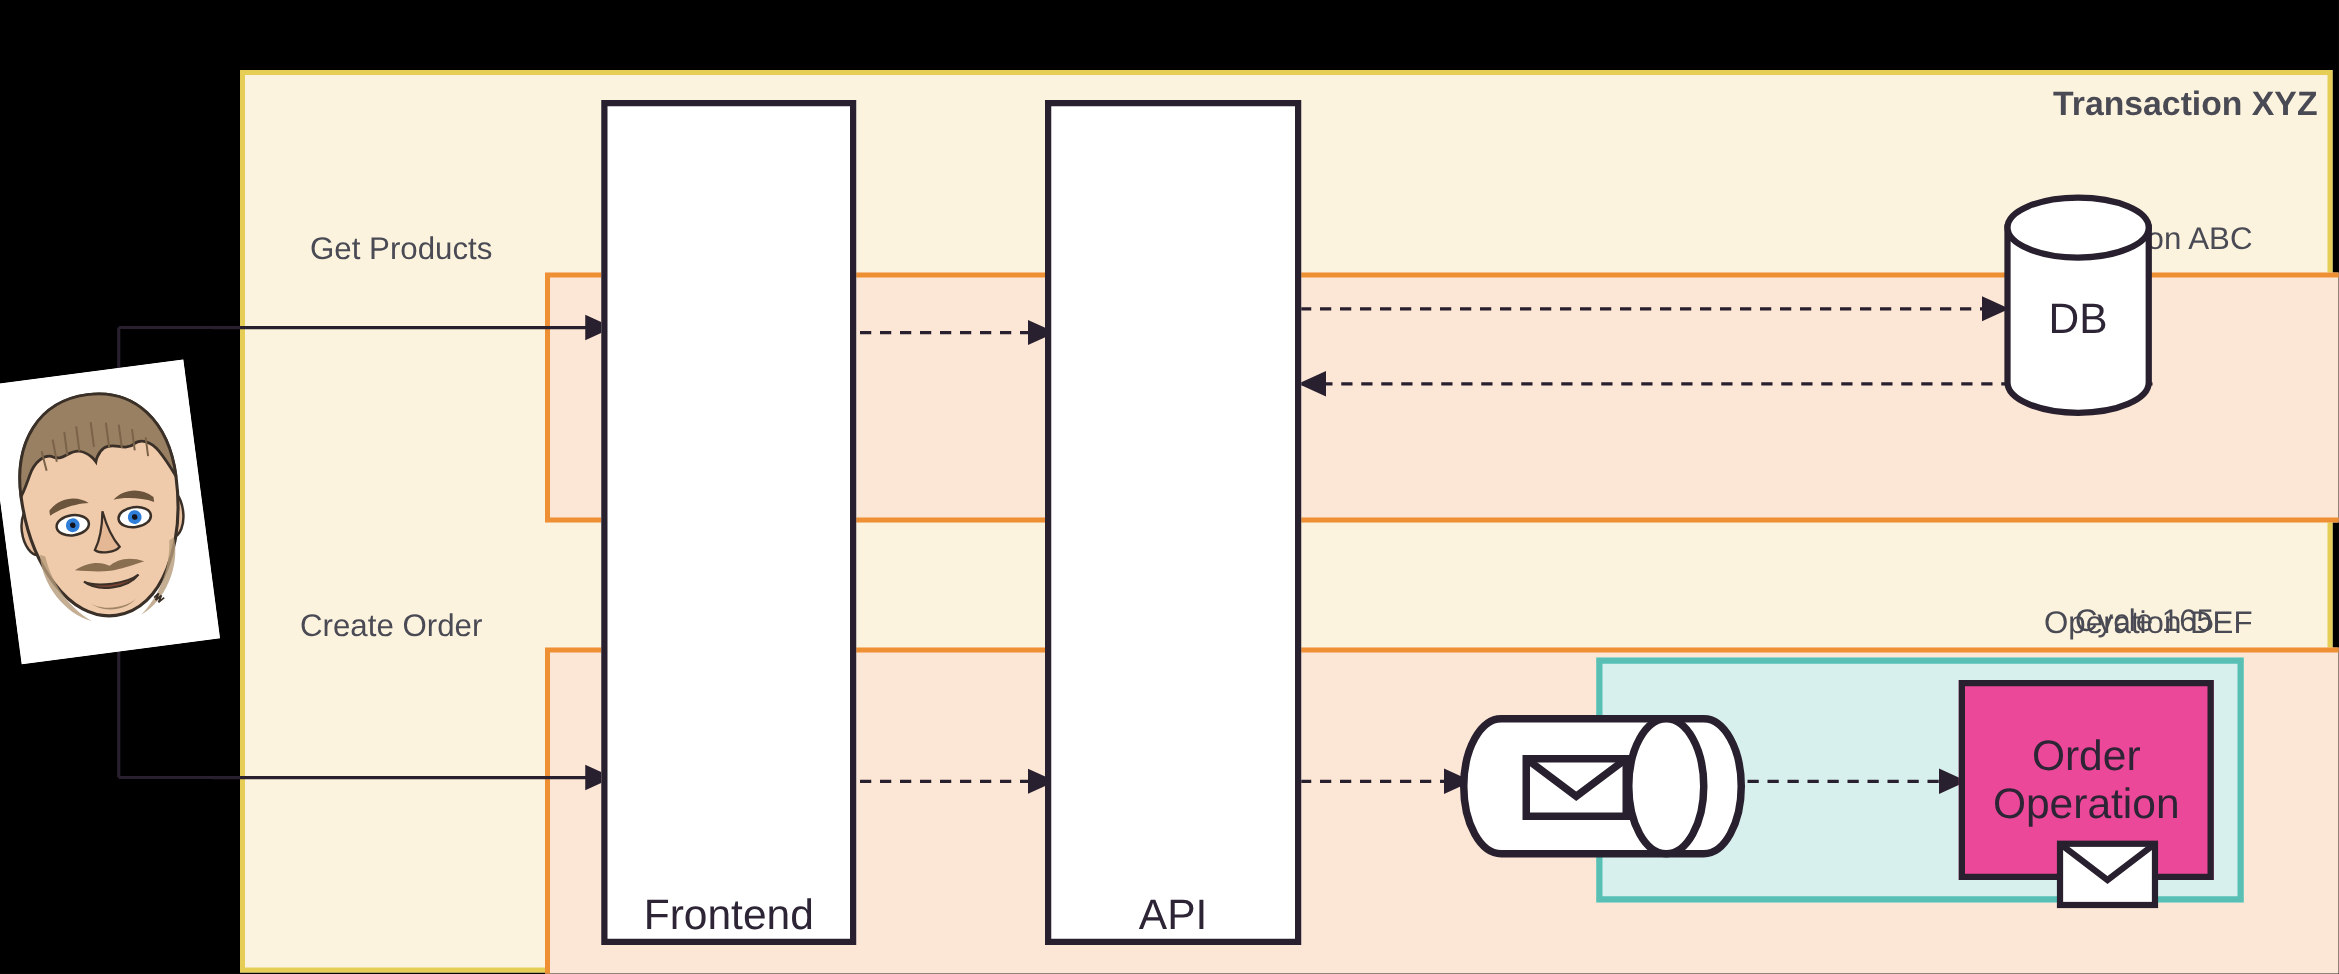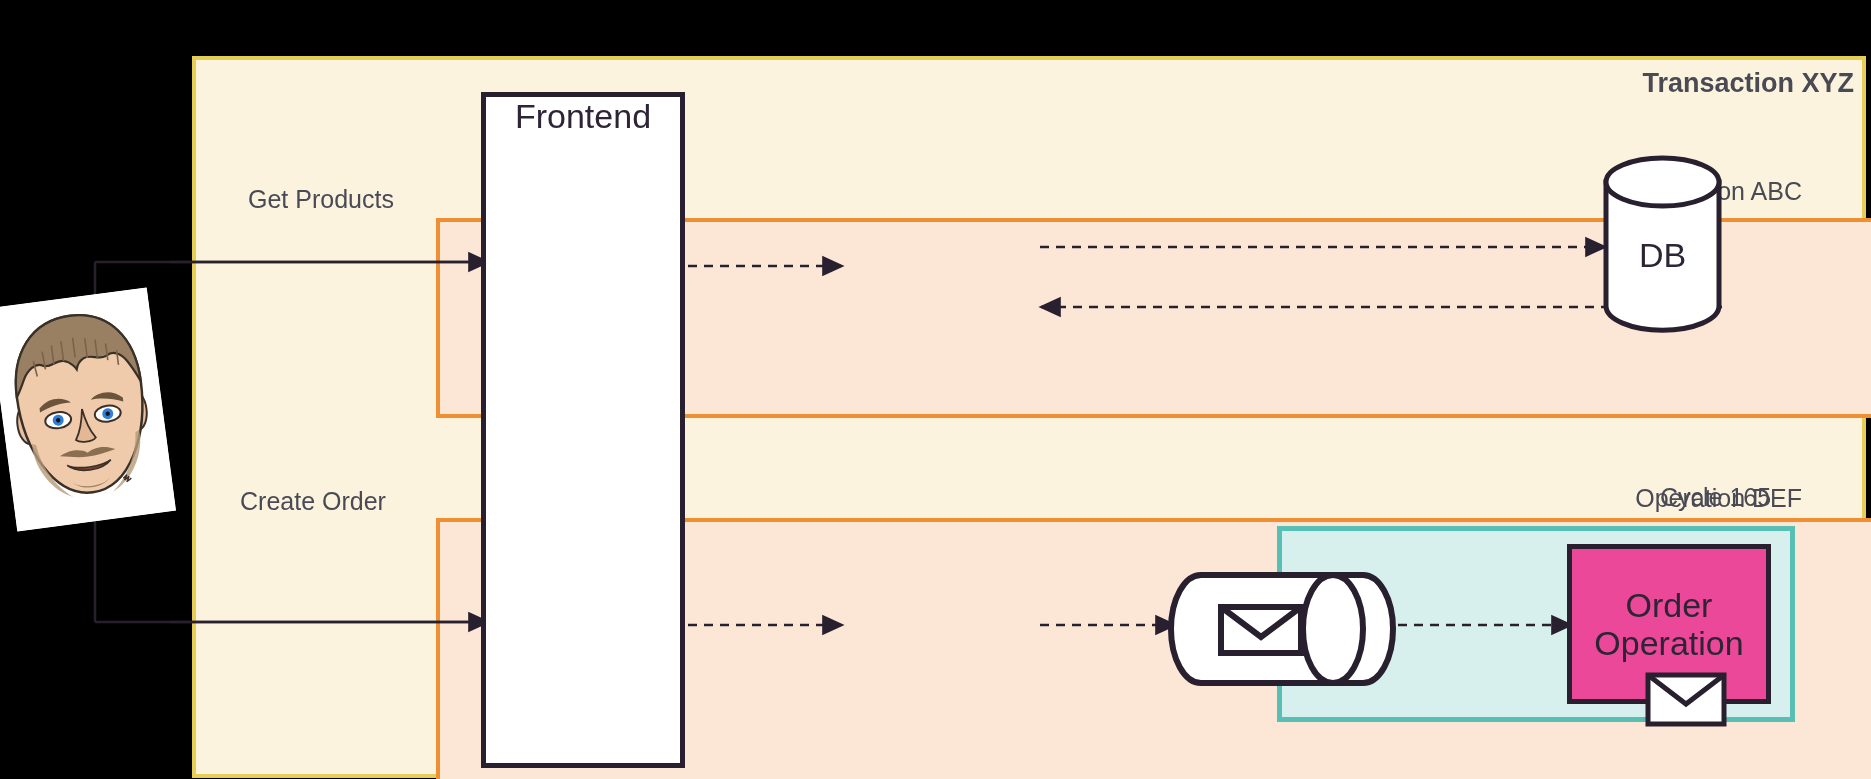--- a/index.html
+++ b/index.html
@@ -68,23 +68,22 @@
     font-weight: 300;
     white-space: nowrap;
   }
 
   
   .service-box {
     position: absolute;
     background: #ffffff;
     border: 5px solid #28202e;
     display: flex;
-    align-items: flex-start;
+    align-items: flex-end;
     justify-content: center;
-    margin-top: 12px;
   }
   .service-label {
     font-size: 34px;
     color: #2d2535;
     font-weight: 300;
     text-align: center;
     line-height: 1.12;
   }
   #frontend-box { left: 481px; top: 80px; width: 204px; height: 676px; }
   #api-box      { left: 836px; top: 80px; width: 205px; height: 676px; }
@@ -203,20 +202,23 @@
     <line x1="1398" y1="625" x2="1572" y2="625" stroke="#28202e" stroke-width="2.6" stroke-dasharray="9 7" marker-end="url(#ah)"></line>
   </svg>
 
   <div class="arrow-label" id="get-products-label">Get Products</div>
   <div class="arrow-label" id="create-order-label">Create Order</div>
 
   <div class="service-box" id="frontend-box">
     <div class="service-label">Frontend</div>
   </div>
 
+  <div class="service-box" id="api-box">
+    <div class="service-label">API</div>
+  </div>
 
   <div id="db-node">
     <svg width="123" height="180" viewBox="0 0 123 180">
       <path d="M5,28 L5,152 A56,24 0 0 0 118,152 L118,28 Z" fill="#ffffff" stroke="#28202e" stroke-width="5"></path>
       <ellipse cx="61.5" cy="28" rx="56.5" ry="24" fill="#ffffff" stroke="#28202e" stroke-width="5"></ellipse>
     </svg>
     <div id="db-label">DB</div>
   </div>
 
   <div id="queue-node">

